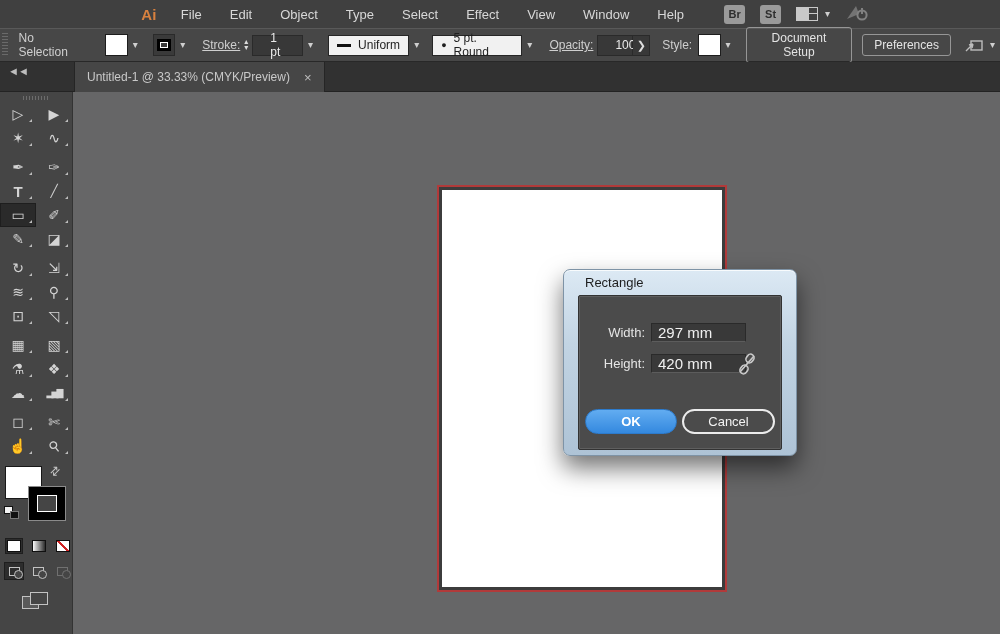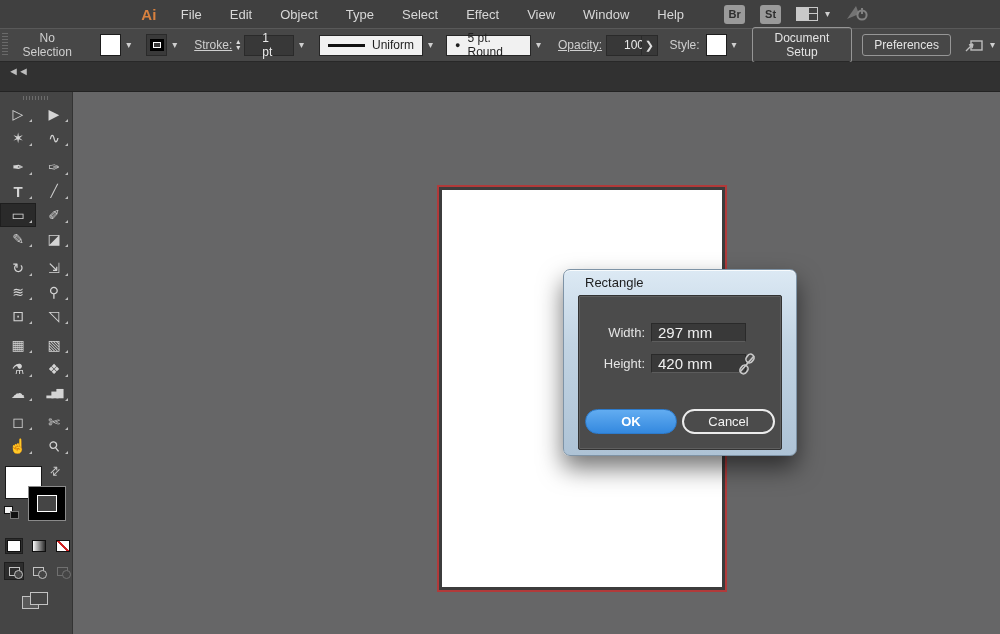--- a/index.html
+++ b/index.html
@@ -25,21 +25,21 @@
   .chev{color:#cfcfcf;font-size:10px;line-height:1;}
   .sync-icon{opacity:.85;}
 
   
   .controlbar{position:absolute;top:28px;left:0;right:0;height:34px;background:#474747;
               border-top:1px solid #595959;border-bottom:1px solid #282828;
               display:flex;align-items:center;font-size:12px;color:#cfcfcf;}
   .grip{width:7px;height:24px;margin:0 4px 0 2px;
         background:repeating-linear-gradient(180deg,#6a6a6a 0 1px,transparent 1px 3px);
         background-size:3px 100%;background-repeat:repeat-x;}
-  .sel-status{margin:0 14px 0 6px;text-align:center;}
+  .sel-status{margin:0 14px 0 6px;}
   .swatch-btn{width:24px;height:22px;background:#fff;border:1px solid #1d1d1d;margin-left:10px;}
   .stroke-btn{width:24px;height:22px;background:#3a3a3a;border:1px solid #2a2a2a;margin-left:10px;
               display:flex;align-items:center;justify-content:center;}
   .stroke-btn i{display:block;width:14px;height:12px;background:#000;position:relative;}
   .stroke-btn i::after{content:"";position:absolute;inset:3px;background:#3a3a3a;border:1px solid #fff;}
   .cb-chev{padding:0 5px;}
   .lbl{margin:0 4px 0 12px;}
   .lbl.link{text-decoration:underline;}
   .stepper{display:flex;flex-direction:column;justify-content:center;line-height:6px;font-size:8px;
            color:#ddd;margin-right:4px;}
@@ -192,21 +192,21 @@
         <i></i>
       </span>
     <span class="cb-chev chev">▾</span>
     <span class="lbl link">Stroke:</span>
     <span class="stepper">
       <span>▴</span>
       <span>▾</span>
     </span>
     <span class="field" style="width:52px;">1 pt</span>
     <span class="cb-chev chev">▾</span>
-    <span class="dd-white" style="margin-left:10px;width:104px;">
+    <span class="dd-white" style="margin-left:10px;width:81px;">
       <i class="stroke-line"></i>
       <span>Uniform</span>
     </span>
     <span class="cb-chev chev">▾</span>
     <span class="dd-white" style="margin-left:8px;width:96px;">
       <span class="bullet">●</span>
       <span>5 pt. Round</span>
     </span>
     <span class="cb-chev chev">▾</span>
     <span class="lbl link">Opacity:</span>
@@ -221,20 +221,24 @@
       <svg width="20" height="16" viewBox="0 0 20 16">
         <rect x="6" y="4" width="11" height="9" fill="none" stroke="#bdbdbd" stroke-width="1.4"></rect>
         <path d="M1 14 L8 7 M8 7 L4 8 M8 7 L7 11" stroke="#bdbdbd" stroke-width="1.4" fill="none"></path>
       </svg>
     </span>
     <span class="cb-chev chev">▾</span>
   </div>
 
   <div class="tabbar">
     <span class="collapse">◄◄</span>
+    <span class="tab">
+      <span>Untitled-1 @ 33.33% (CMYK/Preview)</span>
+      <span class="tab-close">×</span>
+    </span>
   </div>
 
   <div class="toolbar">
     <div class="toolbar-grip"></div>
     <div class="tool-grid">
         <div class="tool" data-tool="selection-tool">
           <span class="glyph">▷</span>
         </div>
         <div class="tool" data-tool="direct-selection-tool">
           <span class="glyph">▶</span>

